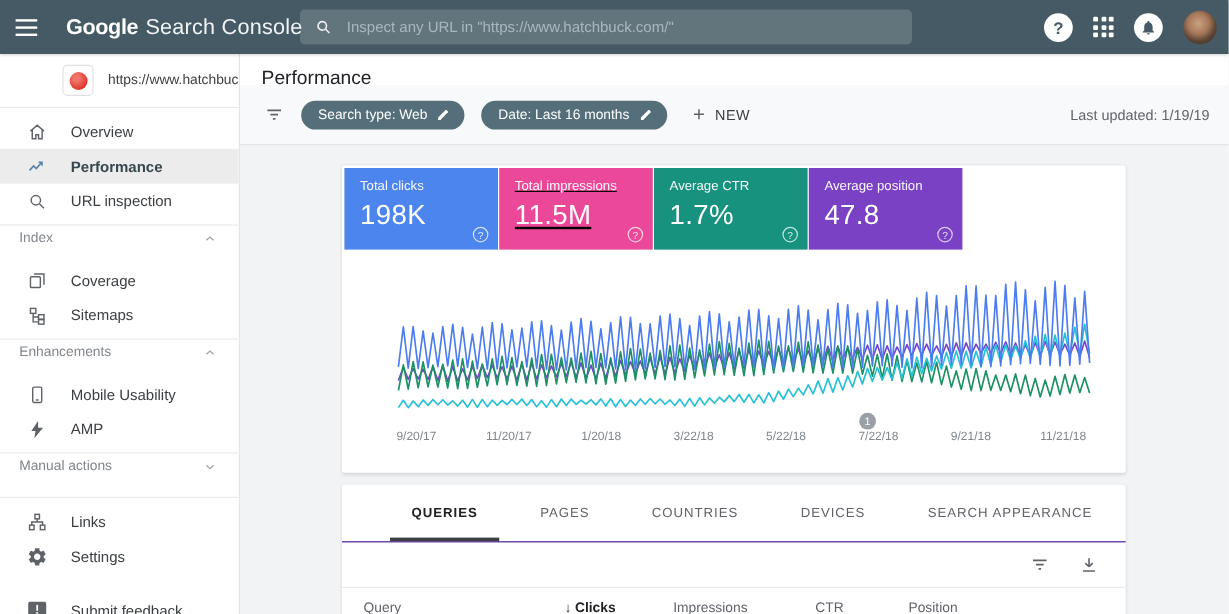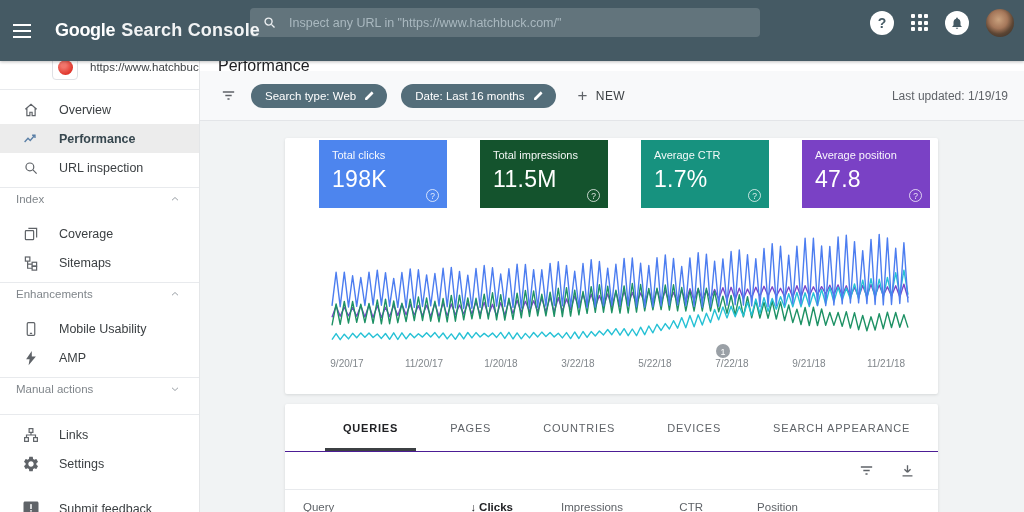--- a/index.html
+++ b/index.html
@@ -1,27 +1,27 @@
 <!DOCTYPE html>
 <html><head>
 <meta charset="utf-8">
 <style>
   * { box-sizing: border-box; margin: 0; padding: 0; }
   html,body { margin:0; padding:0; background:#fff; }
   body { font-family: "Liberation Sans", "DejaVu Sans", sans-serif; }
   .screen { position:relative; width:1024px; height:512px; overflow:hidden; background:#f1f3f4; }
 
   
-  .topbar { position:absolute; left:0; top:0; width:1024px; height:61px; background:#455a64;
+  .topbar { position:absolute; left:0; top:0; width:1024px; height:45px; background:#455a64;
             display:flex; align-items:center; z-index:30; box-shadow:0 1px 3px rgba(0,0,0,.25); }
   .hamburger { width:44px; display:flex; flex-direction:column; gap:4px; align-items:center; cursor:pointer; }
   .hamburger span { display:block; width:18px; height:2px; background:#fff; }
   .logo { display:flex; align-items:baseline; gap:6px; margin-left:11px; white-space:nowrap; }
   .logo .g { color:#fff; font-size:18px; font-weight:700; letter-spacing:-0.3px; }
-  .logo .sc { color:#f1f3f4; font-size:18px; font-weight:700; letter-spacing:0.2px; }
+  .logo .sc { color:#f1f3f4; font-size:18px; font-weight:400; letter-spacing:0.2px; }
   .searchbox { position:absolute; left:250px; top:8px; width:510px; height:29px; background:rgba(255,255,255,.16);
                border-radius:4px; display:flex; align-items:center; padding:0 12px; gap:12px;justify-content:space-between; }
   .searchbox svg { flex:none; }
   .searchbox input { background:transparent; border:none; outline:none; color:#eceff1; font-size:12.5px; width:100%; }
   .searchbox input::placeholder { color:#a9b8bf; }
   .topbar-right { position:absolute; right:10px; top:0; height:45px; display:flex; align-items:center; gap:17px; }
   .disc { width:24px; height:24px; border-radius:50%; background:#fff; color:#455a64; display:flex;
           align-items:center; justify-content:center; font-size:14px; font-weight:700; cursor:pointer; }
   .apps-grid { display:grid; grid-template-columns:repeat(3,4px); grid-template-rows:repeat(3,4px); gap:2.5px; cursor:pointer; }
   .apps-grid i { background:#fff; border-radius:1px; }
@@ -63,21 +63,21 @@
   .chip svg { flex:none; }
   .new-btn { display:flex; align-items:center; gap:8px; color:#3c4043; font-size:12px; letter-spacing:.4px;
              cursor:pointer; margin-left:8px; }
   .new-btn .plus { font-size:17px; font-weight:400; color:#5f6368; }
   .last-updated { margin-left:auto; color:#5f6368; font-size:12px; }
 
   
   .chart-panel { position:absolute; left:85px; top:93px; width:653px; height:256px; background:#fff;
                  border-radius:2px; box-shadow:0 1px 3px rgba(60,64,67,.15); }
   .cards { position:absolute; left:2px; top:2px; display:flex; gap:1px; }
-  .metric-card { width:128px; height:68px; position:relative; padding:9px 0 0 13px; cursor:pointer;margin-left:32px; }
+  .metric-card { width:128px; height:68px; position:relative; padding:9px 0 0 13px; cursor:pointer; }
   .metric-label { color:rgba(255,255,255,.95); font-size:11px; }
   .metric-value { color:#fff; font-size:23px; margin-top:5px; letter-spacing:.3px; }
   .metric-help { position:absolute; right:8px; bottom:6px; width:13px; height:13px; border-radius:50%;
                  border:1px solid rgba(255,255,255,.75); color:rgba(255,255,255,.85); font-size:8.5px;
                  display:flex; align-items:center; justify-content:center; cursor:pointer; }
   .chart-svg { position:absolute; left:0; top:72px; }
   .tick { font-size:10px; fill:#80868b; }
 
   
   .table-panel { position:absolute; left:85px; top:359px; width:653px; height:160px; background:#fff;
@@ -277,21 +277,21 @@
       <span class="last-updated">Last updated: 1/19/19</span>
     </div>
 
     <div class="chart-panel">
       <div class="cards">
         <div class="metric-card" style="background: rgb(77, 133, 238);">
           <div class="metric-label">Total clicks</div>
           <div class="metric-value">198K</div>
           <div class="metric-help">?</div>
         </div>
-        <div class="metric-card" style="background: #14532d;">
+        <div class="metric-card" style="background: #ec4899; text-decoration: underline;">
           <div class="metric-label">Total impressions</div>
           <div class="metric-value">11.5M</div>
           <div class="metric-help">?</div>
         </div>
         <div class="metric-card" style="background: rgb(23, 146, 127);">
           <div class="metric-label">Average CTR</div>
           <div class="metric-value">1.7%</div>
           <div class="metric-help">?</div>
         </div>
         <div class="metric-card" style="background: rgb(122, 65, 197);">

